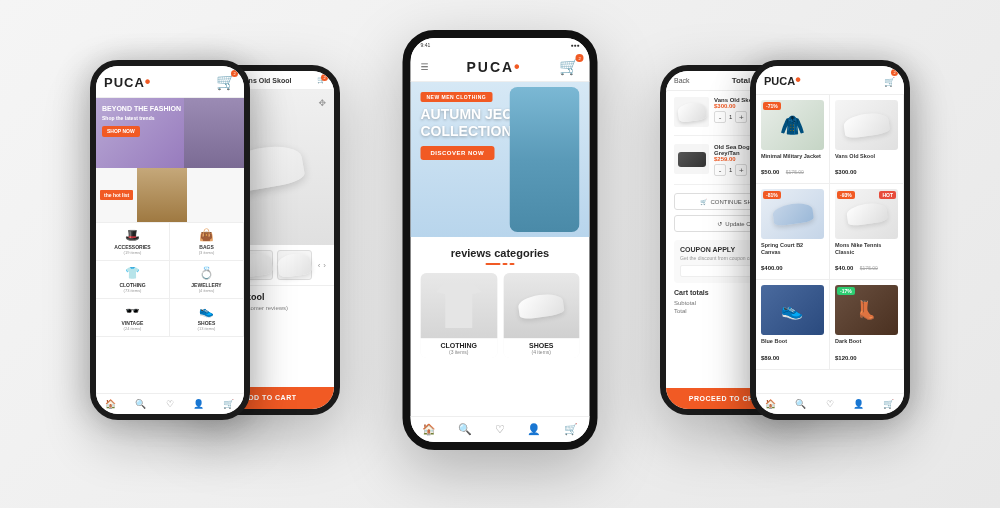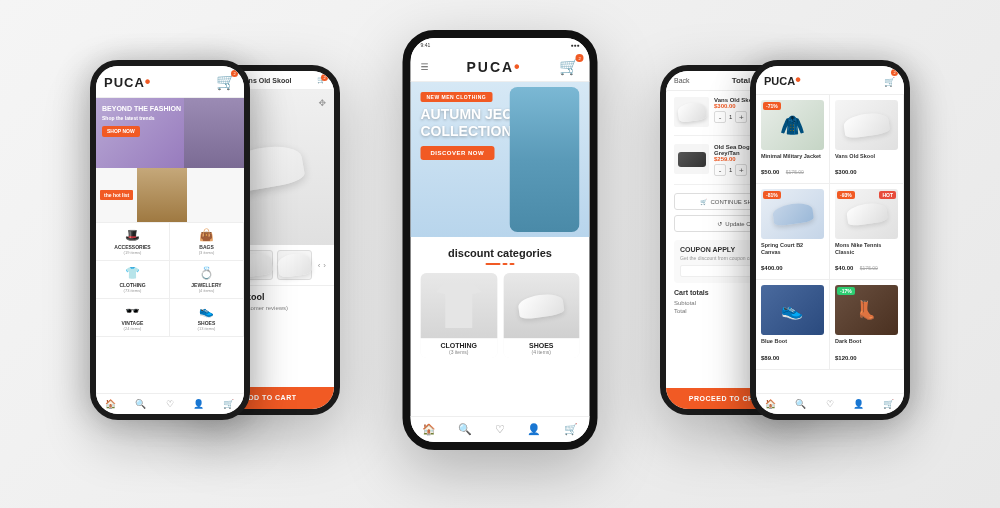--- a/index.html
+++ b/index.html
@@ -870,21 +870,21 @@
     </div>
     <div class="pc-hero">
       <div class="pc-hero-badge">NEW MEN CLOTHING</div>
       <div class="pc-hero-title">AUTUMN JECKETS<br>COLLECTION 2018</div>
       <div class="pc-discover-btn">DISCOVER NOW</div>
       <div class="pc-hero-model">
         <div class="model-figure"></div>
       </div>
     </div>
     <div class="pc-featured">
-      <div class="pc-featured-title">discount categories</div>
+      <div class="pc-featured-title">reviews categories</div>
       <div class="pc-featured-line">
         <div class="pc-line-dot"></div>
         <div class="pc-line-dot small"></div>
         <div class="pc-line-dot small"></div>
       </div>
       <div class="pc-cats-grid">
         <div class="pc-cat-card">
           <div class="pc-cat-img pc-tshirt-img">
             <div class="tshirt-shape"></div>
           </div>

